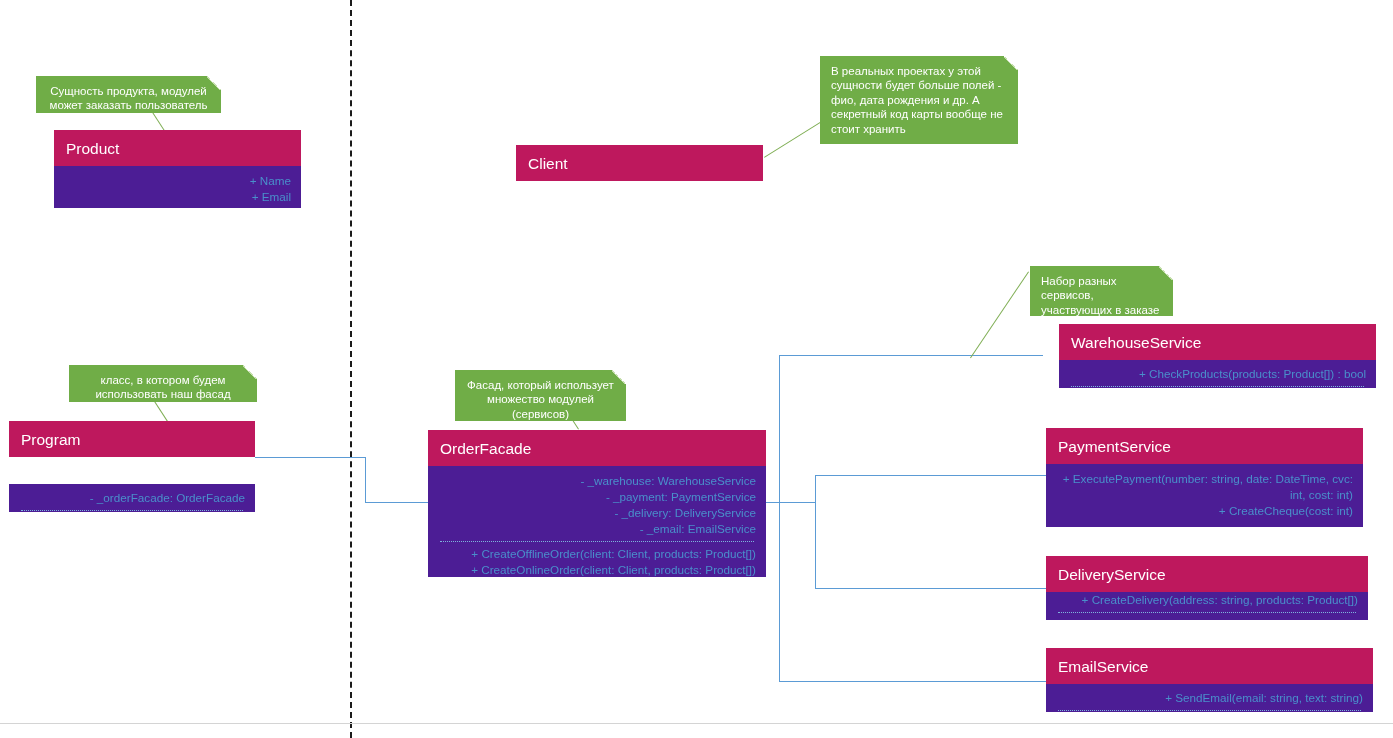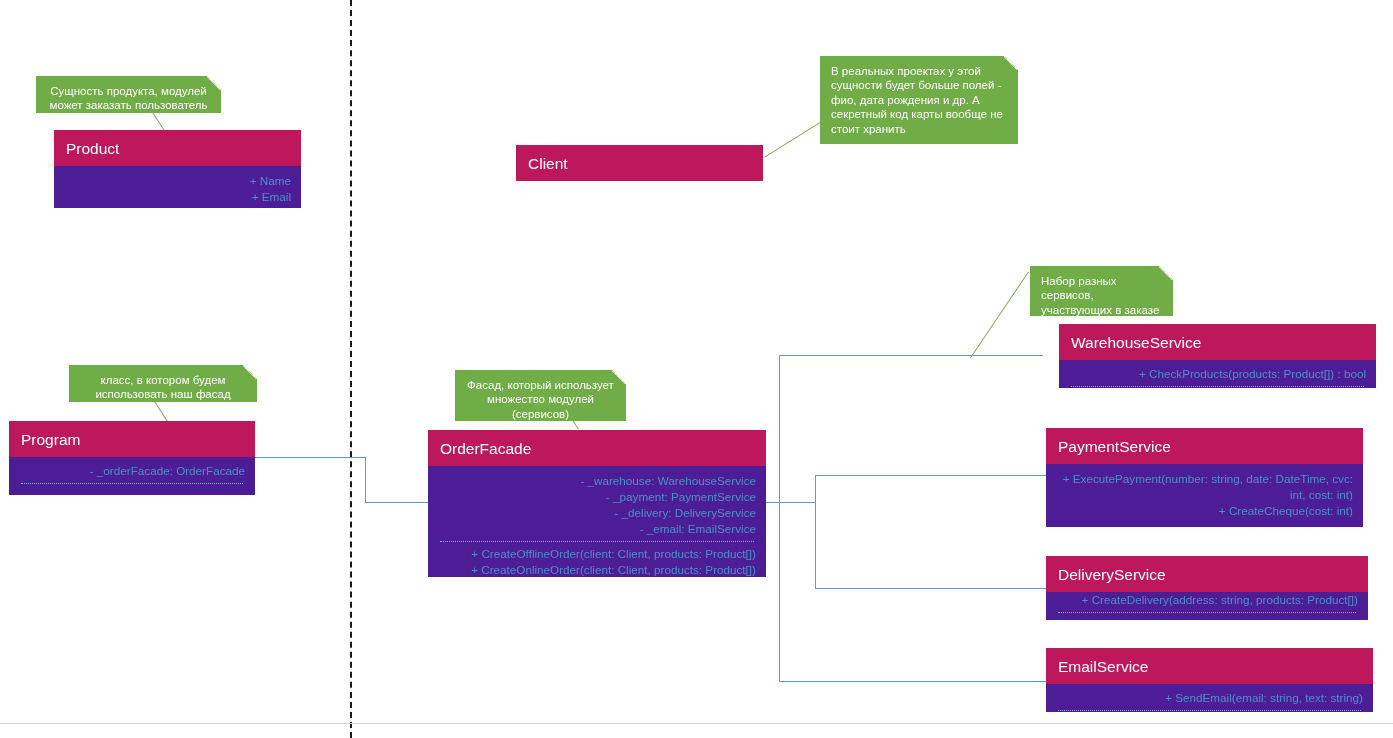--- a/index.html
+++ b/index.html
@@ -162,21 +162,21 @@
       </ul>
     </div>
   </div>
 
   <div class="uml-class" style="left:516px; top:145px; width:247px;">
     <div class="uml-header">Client</div>
   </div>
 
   <div class="uml-class" style="left:9px; top:421px; width:246px;">
     <div class="uml-header">Program</div>
-    <div class="uml-body" style="height:38px; padding-top:6px;">
+    <div class="uml-body" style="height:28px; padding-top:6px;margin-top:27px;">
       <ul class="uml-compartment">
         <li>-  _orderFacade: OrderFacade</li>
       </ul>
       <div class="compartment-underline"></div>
     </div>
   </div>
 
   <div class="uml-class" style="left:428px; top:430px; width:338px;">
     <div class="uml-header">OrderFacade</div>
     <div class="uml-body" style="height:111px;">

